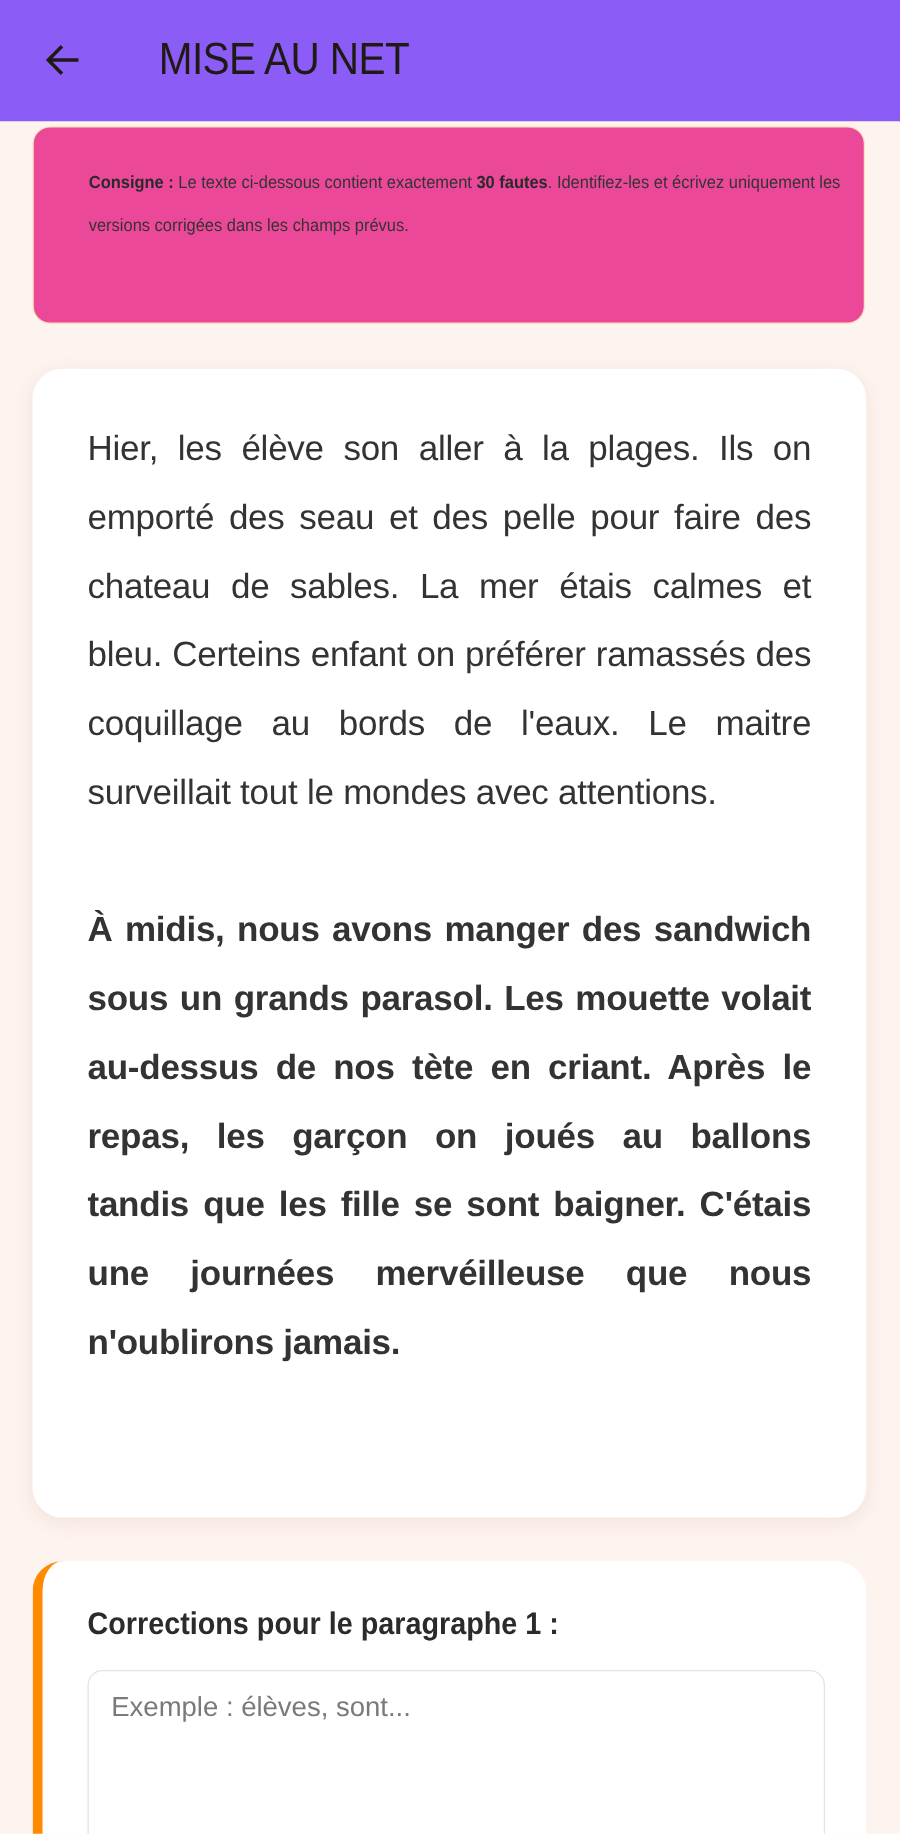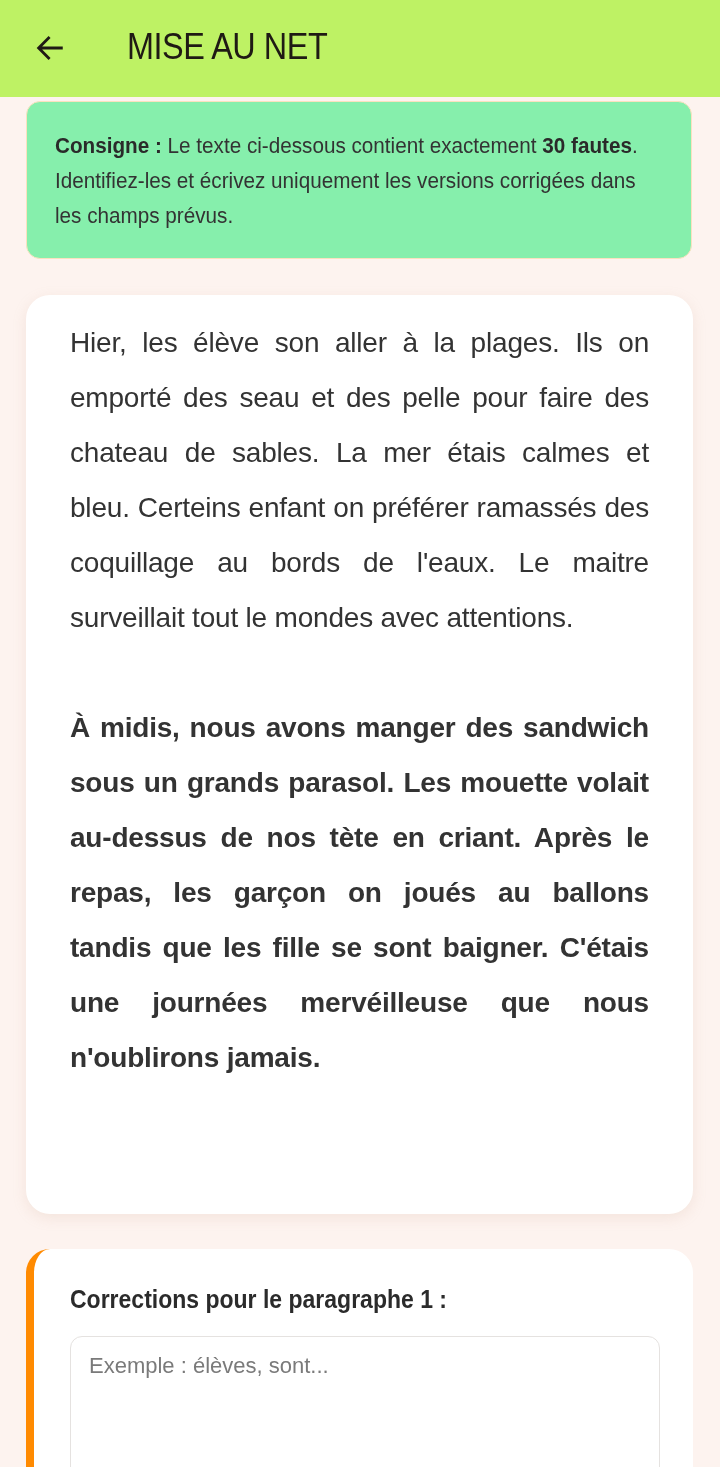--- a/index.html
+++ b/index.html
@@ -13,21 +13,21 @@
       background: #fdf3ef;
       font-family: "Liberation Sans", "DejaVu Sans", sans-serif;
       color: #2b2b2b;
       position: relative;
     }
     .app-bar {
       position: absolute;
       top: 0; left: 0;
       width: 720px;
       height: 97px;
-      background: #bef264;
+      background: #8b5cf6;
       display: flex;
       align-items: center;
     }
     .back-btn {
       position: absolute;
       left: 30px;
       top: 30px;
       width: 40px;
       height: 40px;
       display: flex;
@@ -46,45 +46,45 @@
       transform: scaleX(0.9);
       transform-origin: left center;
     }
     .consigne {
       position: absolute;
       left: 26px;
       top: 101px;
       width: 666px;
       height: 158px;
       box-sizing: border-box;
-      background: #86efac;
+      background: #ec4899;
       border: 1px solid #fbe1bf;
       border-radius: 14px;
-      padding: 26px 28px;
-      font-size: 22px;
+      padding: 26px 44px;
+      font-size: 14px;
       line-height: 35px;
       color: #333;
     }
     .consigne .inner {
       transform: scaleX(0.94);
       transform-origin: left top;
       width: 650px;
     }
     .consigne b { font-weight: 700; color: #2a2a2a; }
     .text-card {
       position: absolute;
       left: 26px;
       top: 295px;
       width: 667px;
       height: 919px;
       box-sizing: border-box;
       background: #ffffff;
       border-radius: 24px;
       box-shadow: 0 4px 14px rgba(200, 160, 140, 0.18);
-      padding: 20px 44px 0 44px;
+      padding: 36px 44px 0 44px;
     }
     .paragraph {
       font-size: 28px;
       line-height: 55px;
       text-align: justify;
       color: #333;
       margin: 0;
       letter-spacing: -0.2px;
     }
     .paragraph + .paragraph {

